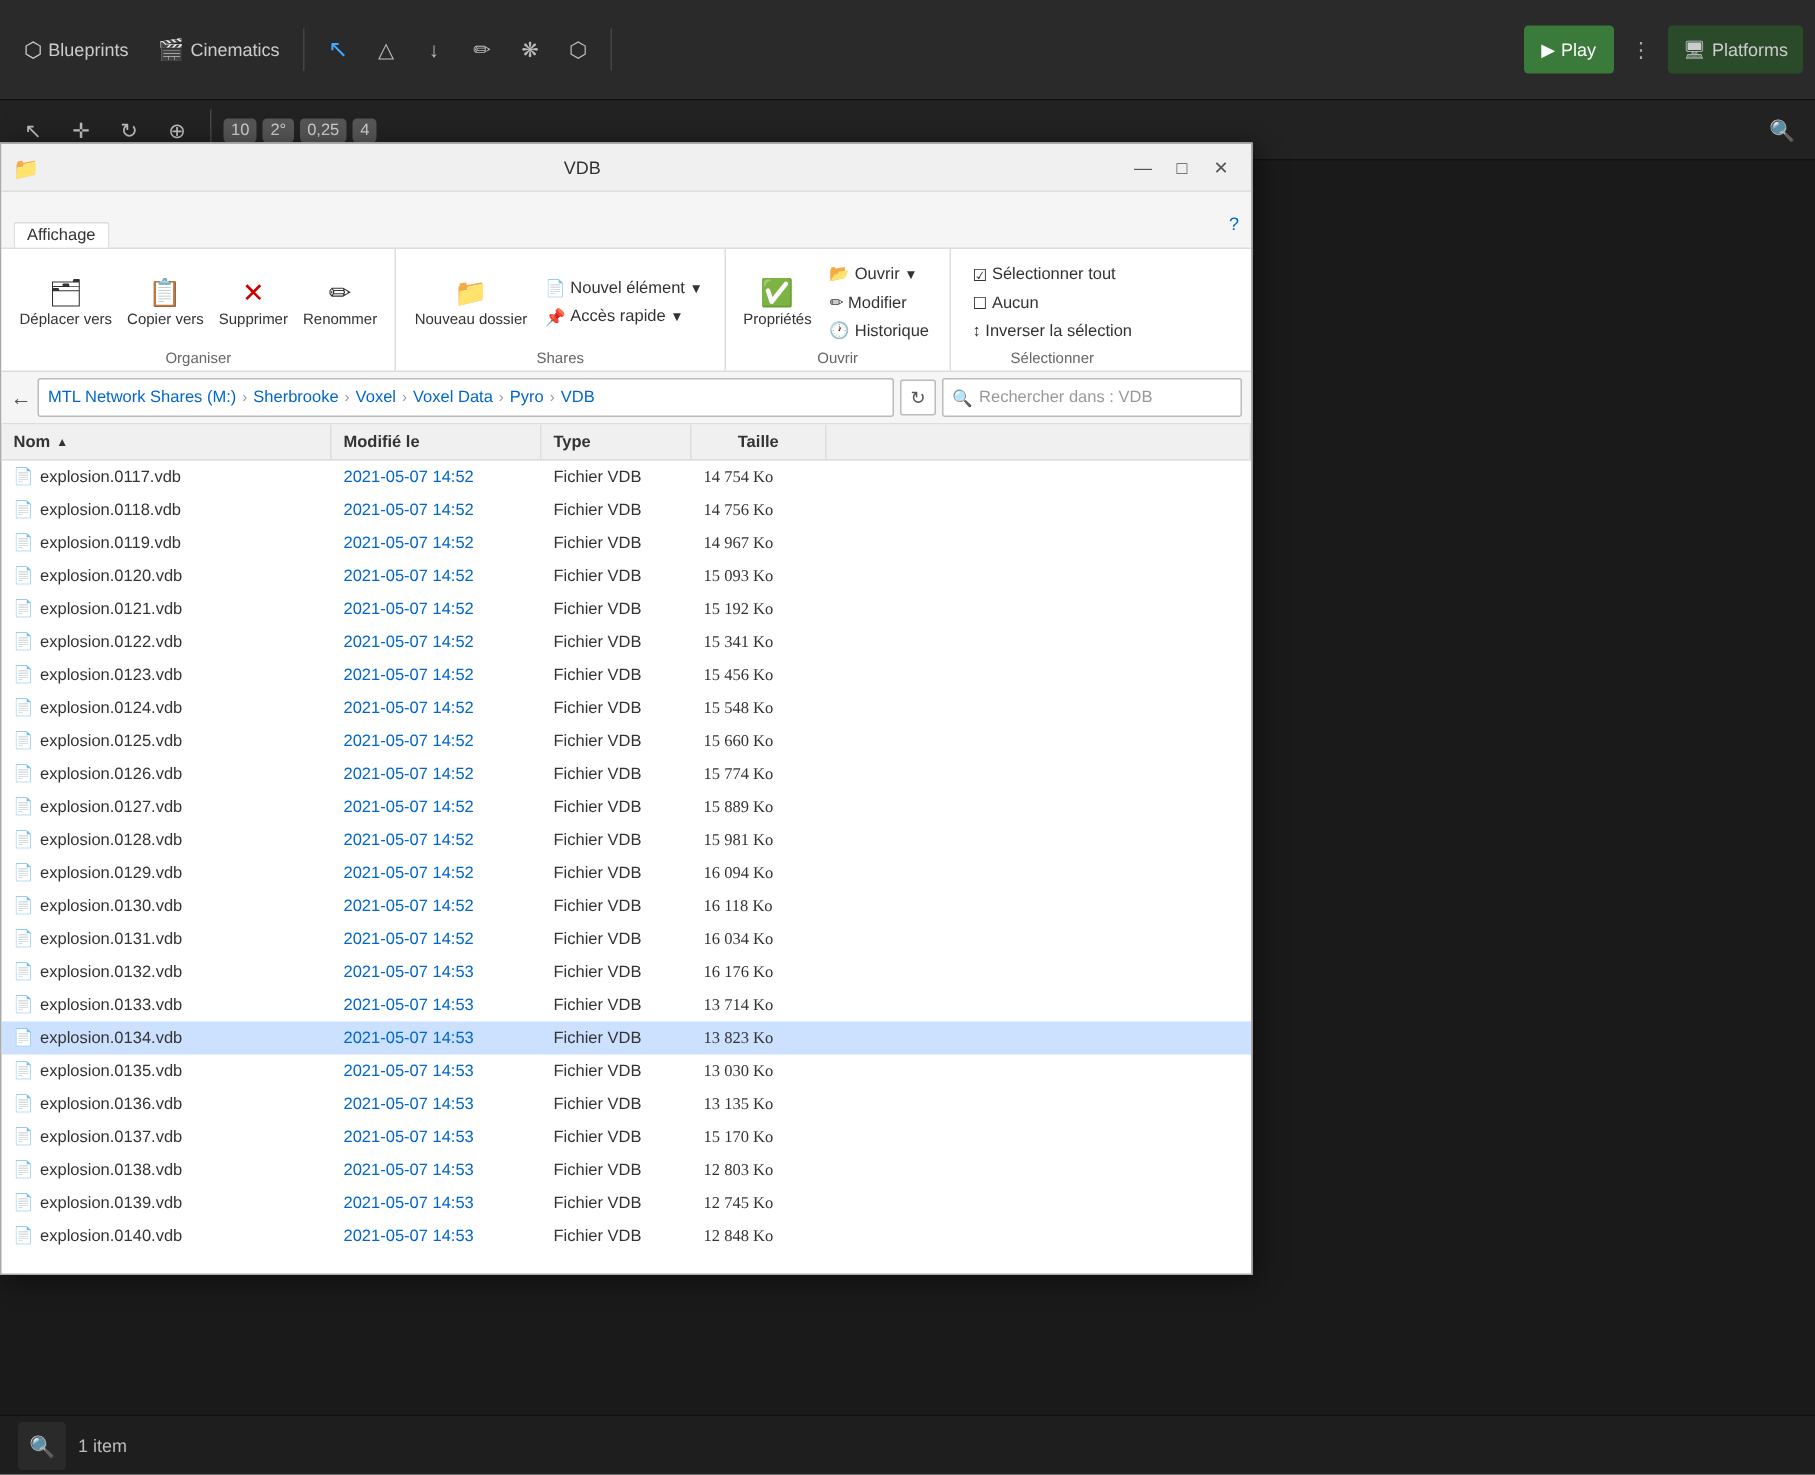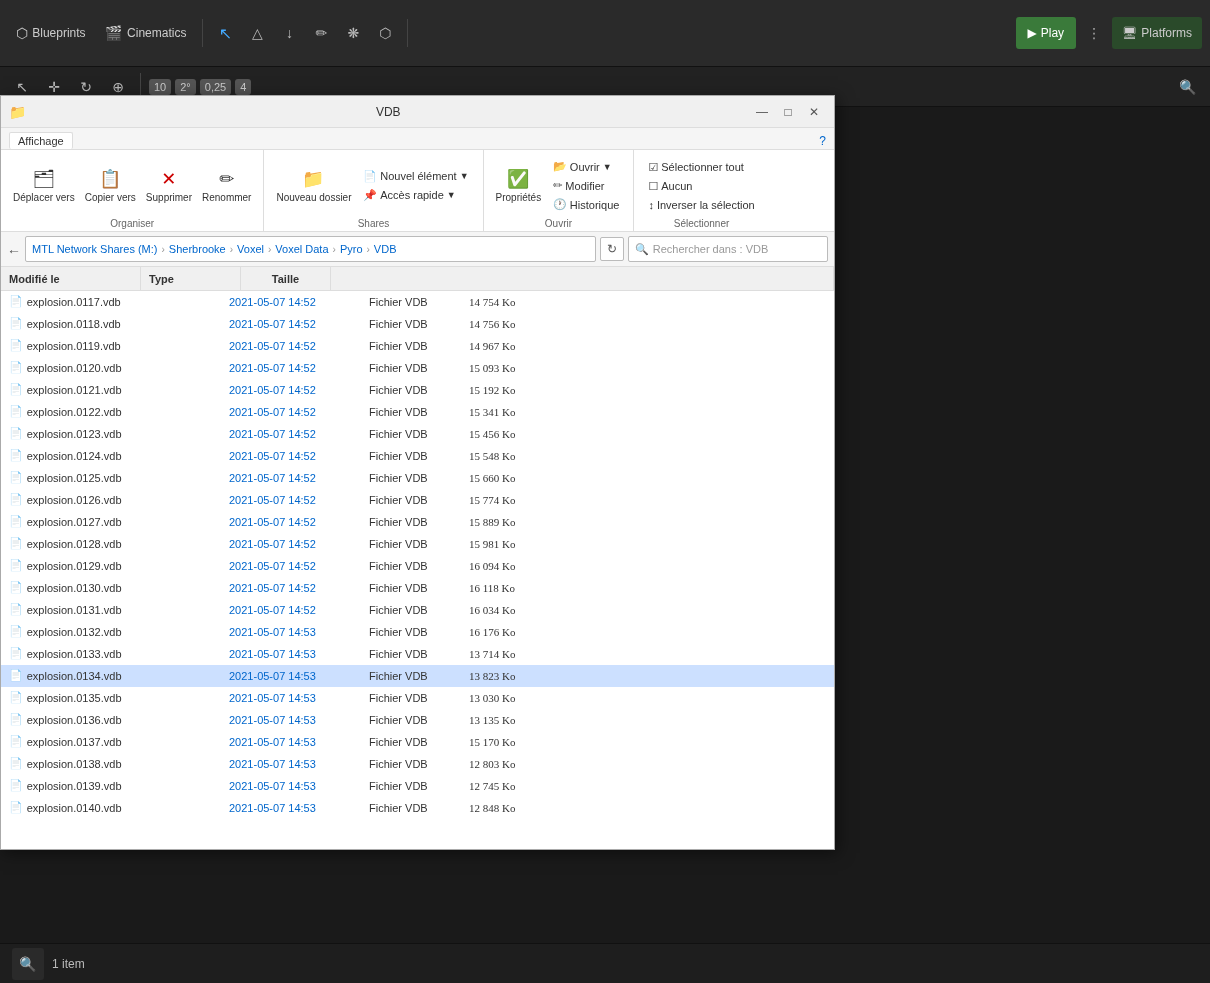--- a/index.html
+++ b/index.html
@@ -135,21 +135,21 @@
     }
     .ribbon-tab-btn {
       padding: 2px 8px;
       font-size: 11px;
       color: #333;
       cursor: pointer;
       border: none;
       background: transparent;
       border-radius: 2px;
     }
-    .ribbon-tab-btn.active { background: #fff; border: 1px solid #ddd; border-bottom: none; }
+    .ribbon-tab-btn.active { background: #fff; border: 1px solid #ddd; border-bottom: none; margin-top: 16px; }
     .context-item {
       padding: 3px 12px;
       font-size: 11px;
       color: #333;
       cursor: pointer;
     }
     .ribbon-group {
       display: flex;
       flex-direction: column;
       align-items: center;
@@ -545,20 +545,24 @@
     </div>
     <div class="address-refresh">↻</div>
     <div class="search-box">
       <span>🔍</span>
       <span style="color:#999;font-size:11px;">Rechercher dans : VDB</span>
     </div>
   </div>
 
   <div class="file-list-container">
     <div class="file-list-header">
+      <div class="col-header col-name">
+        <span>Nom</span>
+        <span style="margin-left:4px;font-size:8px;">▲</span>
+      </div>
       <div class="col-header col-modified">
         <span>Modifié le</span>
       </div>
       <div class="col-header col-type">
         <span>Type</span>
       </div>
       <div class="col-header col-size">
         <span>Taille</span>
       </div>
       <div class="col-header col-rest"></div>

